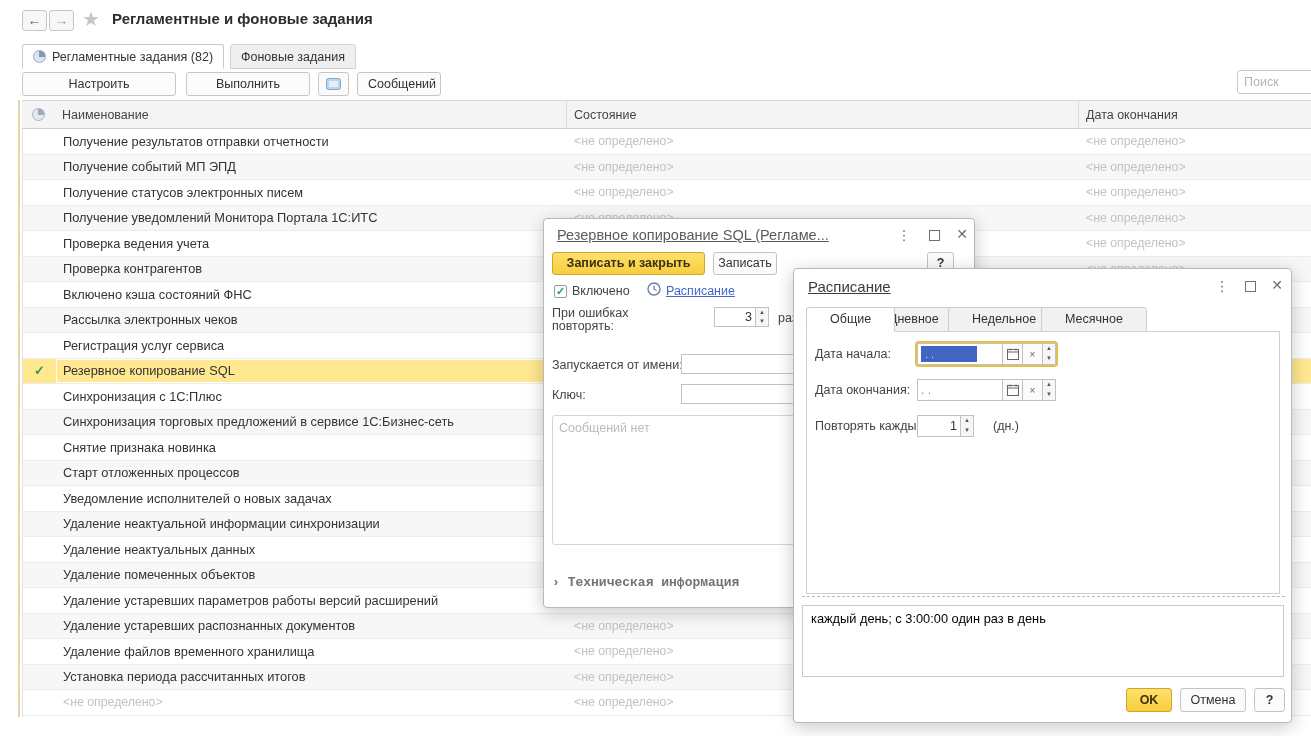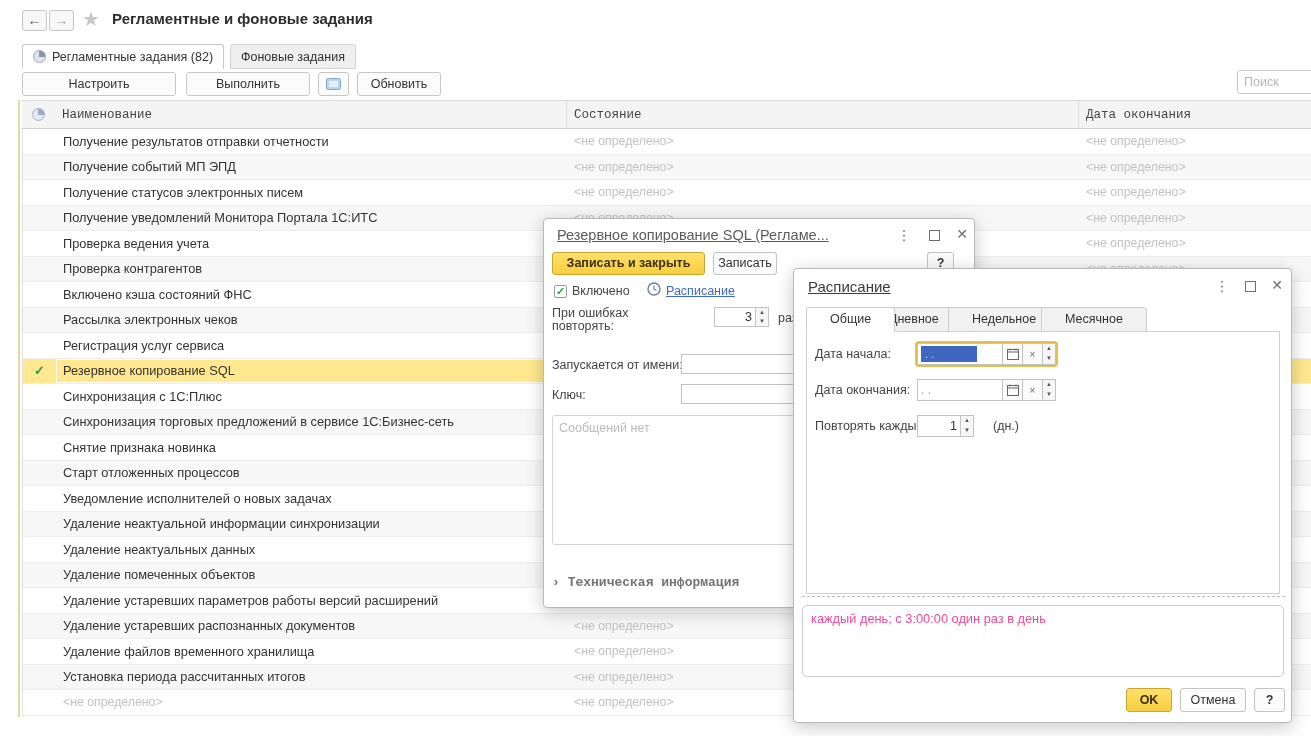--- a/index.html
+++ b/index.html
@@ -24,21 +24,21 @@
   
   .tbtn{position:absolute;top:72px;height:24px;box-sizing:border-box;border:1px solid #C6C6C6;border-radius:3px;
     background:#FBFBFB;font-size:12.5px;color:#333;text-align:center;line-height:22px;padding:0 10px;}
   .search{position:absolute;top:70px;left:1237px;width:95px;height:24px;box-sizing:border-box;border:1px solid #C9C9C9;
     border-radius:3px;font-family:"Liberation Sans",sans-serif;font-size:12.5px;padding:0 6px;color:#444;outline:none;}
   .search::placeholder{color:#B5B5B5;}
   
   .accent-strip{left:18px;top:100px;width:2px;height:617px;background:#E3D8A9;}
   .thead{left:22px;top:100px;width:1289px;height:29px;background:#F4F4F4;border-top:1px solid #DADADA;
     border-bottom:1px solid #CFCFCF;box-sizing:border-box;display:grid;grid-template-columns:33px 511px 512px 1fr;
-    align-items:center;color:#444;font-size:12.5px;font-family:Liberation Mono, monospace;}
+    align-items:center;color:#444;font-size:12.5px;}
   .thead .hc{height:100%;display:flex;align-items:center;padding-left:7px;box-sizing:border-box;}
   .thead .hc.b{border-left:1px solid #DDDDDD;}
   .tbody{left:22px;top:129px;width:1289px;height:588px;overflow:hidden;border-left:1px solid #E2E2E2;box-sizing:border-box;}
   .trow{display:grid;grid-template-columns:33px 511px 512px 1fr;height:25.5px;align-items:center;
     border-bottom:1px solid #EDEDED;box-sizing:border-box;background:#fff;}
   .trow.alt{background:#F7F7F7;}
   .trow.sel{background:#FFE88F;}
   .c-ico{text-align:center;color:#2E9E4C;font-weight:bold;font-size:13px;}
   .c-name{padding-left:7px;color:#333;font-size:12.8px;white-space:nowrap;overflow:hidden;}
   .trow.sel .c-name{box-shadow:inset 0 0 0 1px rgba(255,255,255,.9);height:100%;line-height:24px;}
@@ -69,22 +69,22 @@
     color:#333;border:1px solid #CDCDCD;background:#F1F1F1;border-radius:3px 3px 0 0;}
   .stab.active{background:#fff;border-bottom-color:#fff;z-index:2;}
   .panel{position:absolute;left:12px;top:62px;width:474px;height:263px;border:1px solid #CFCFCF;box-sizing:border-box;}
   .fgroup{position:absolute;display:flex;align-items:stretch;height:22px;}
   .fgroup.focus{box-shadow:0 0 0 2px #E4BF4A;border-radius:2px;}
   .fgroup .txt{box-sizing:border-box;border:1px solid #C2C2C2;background:#fff;display:flex;align-items:center;padding:0 3px;}
   .fgroup .mini{width:20px;box-sizing:border-box;border:1px solid #C2C2C2;border-left:none;background:#FBFBFB;
     display:flex;align-items:center;justify-content:center;font-size:10px;color:#666;}
   .selblock{background:#4066C0;color:#CFD9F0;font-size:11px;line-height:14px;padding:1px 4px;min-width:48px;}
   .dashed{position:absolute;border-top:1px dashed #BBBBBB;}
-  .sumbox{position:absolute;border:1px solid #CBCBCB;border-radius:5px;box-sizing:border-box;
-    font-size:12.8px;color:#ec4899;padding:5px 8px;}
+  .sumbox{position:absolute;border:1px solid #CBCBCB;border-radius:0;box-sizing:border-box;
+    font-size:12.8px;color:#000000;padding:5px 8px;}
 </style>
 </head>
 <body>
 
 <div class="navbtn" style="left:22px">←</div>
 <div class="navbtn dis" style="left:49px">→</div>
 <div class="abs star">★</div>
 <div class="abs pgtitle">Регламентные и фоновые задания</div>
 
 <div class="tab active" style="left:22px">
@@ -96,21 +96,21 @@
 </div>
 
 <div class="tbtn" style="left:22px;width:154px">Настроить расписание...</div>
 <div class="tbtn" style="left:186px;width:124px">Выполнить сейчас</div>
 <div class="tbtn" style="left:318px;width:31px;padding:0">
   <svg width="15" height="12" viewBox="0 0 15 12" style="margin-top:5px">
     <rect x="0.5" y="0.5" width="14" height="11" rx="2" fill="#BBD6EC" stroke="#7FA8C9"></rect>
     <rect x="3" y="3" width="9" height="6" fill="#E4F0F9"></rect>
   </svg>
 </div>
-<div class="tbtn" style="left:357px;width:84px">Обновить</div>
+<div class="tbtn" style="left:357px;width:84px">Сообщений</div>
 <input class="search" placeholder="Поиск" style="">
 
 <div class="abs accent-strip"></div>
 <div class="abs thead">
   <div class="hc" style="justify-content:center;padding-left:0">
     <span class="pie gray"></span>
   </div>
   <div class="hc">Наименование</div>
   <div class="hc b">Состояние</div>
   <div class="hc b">Дата окончания</div>

